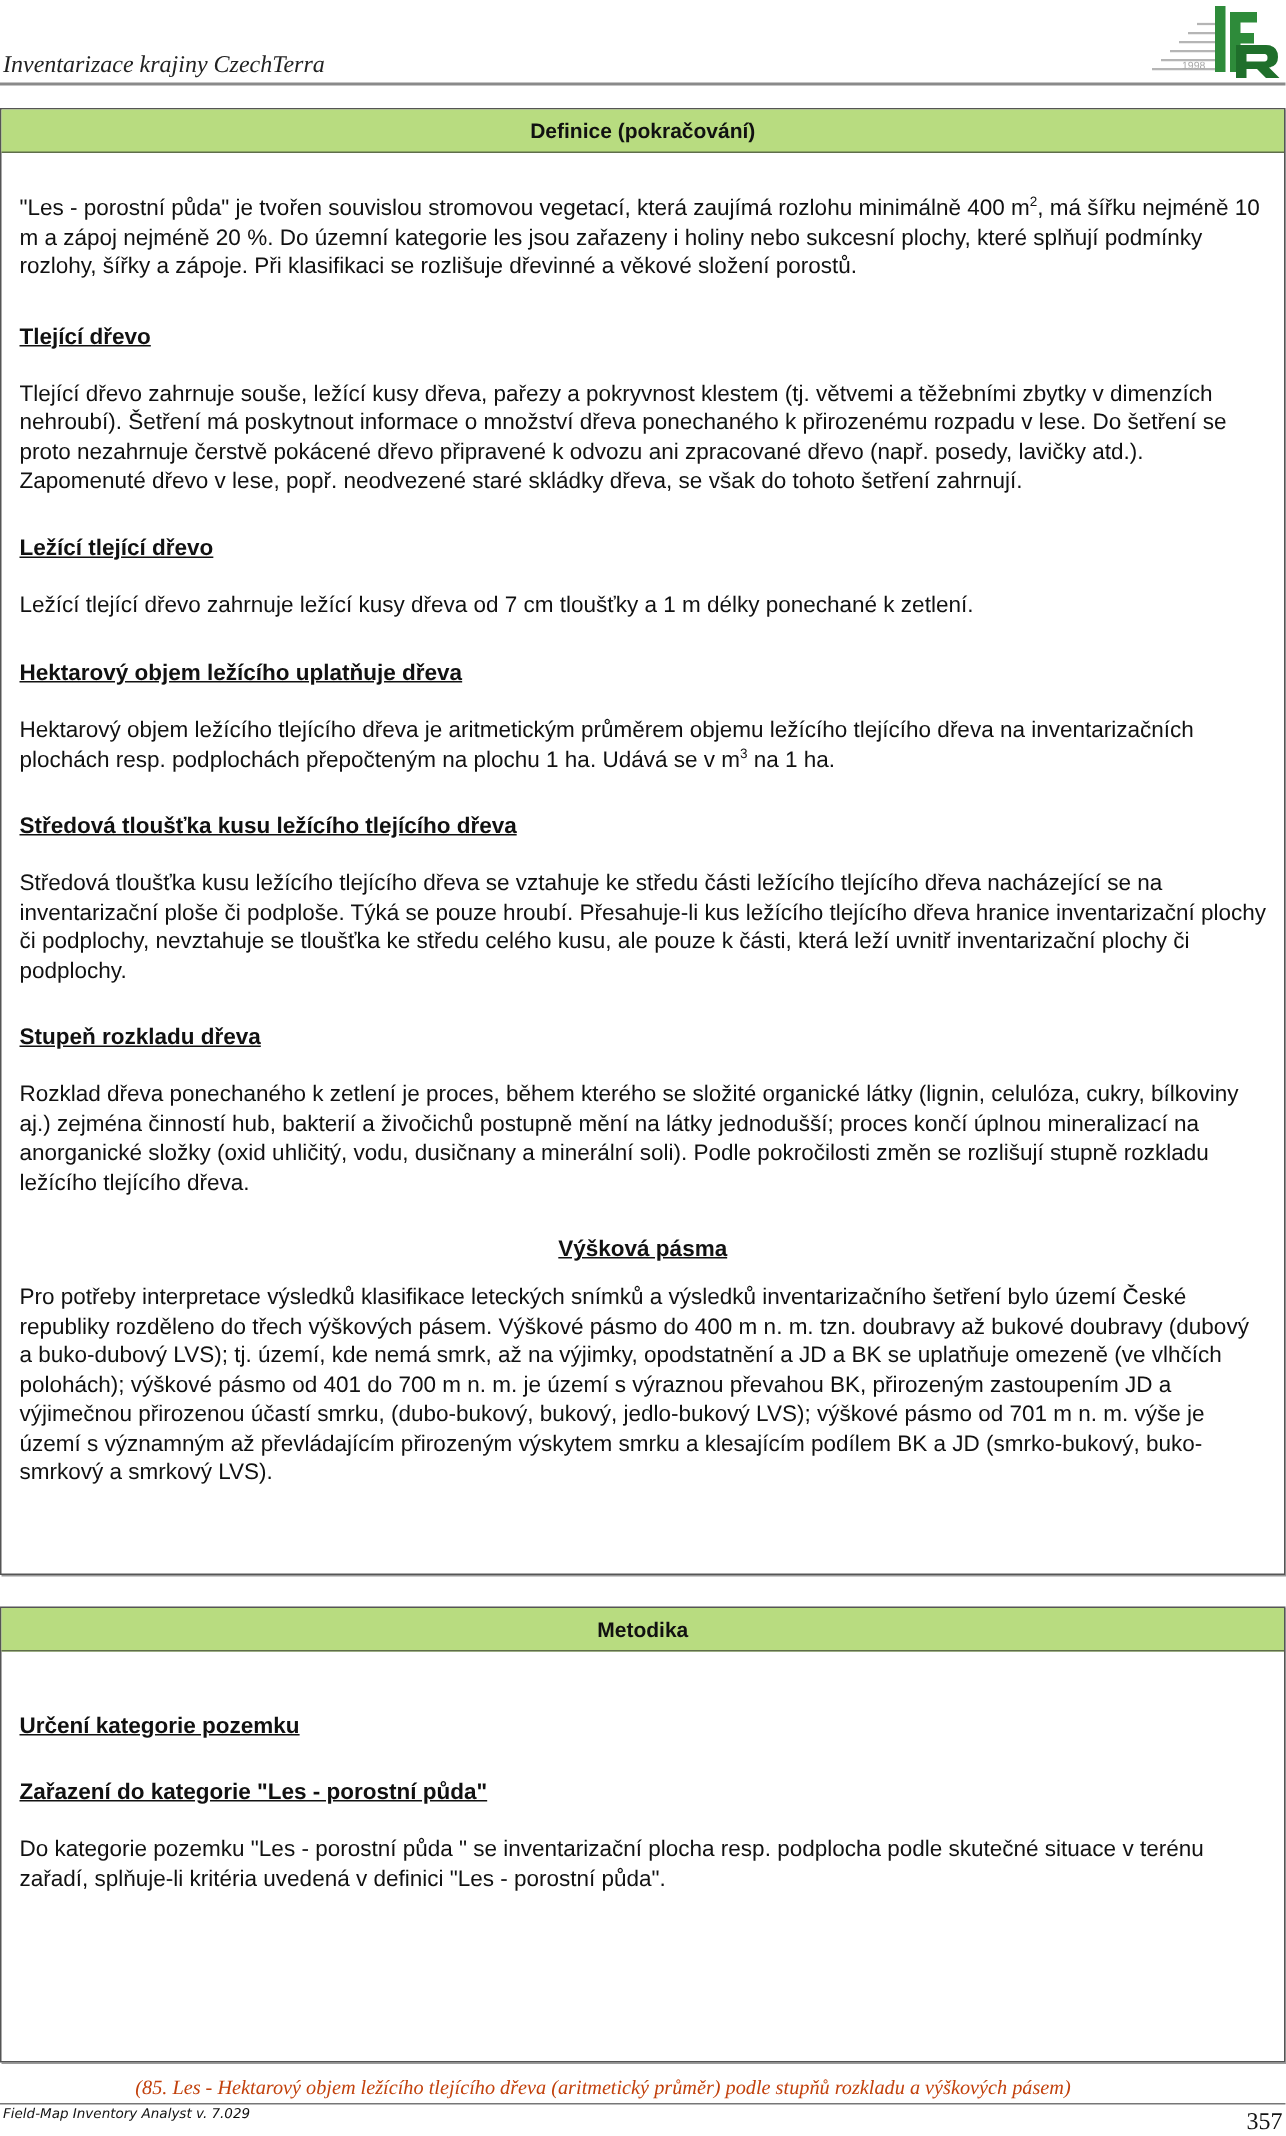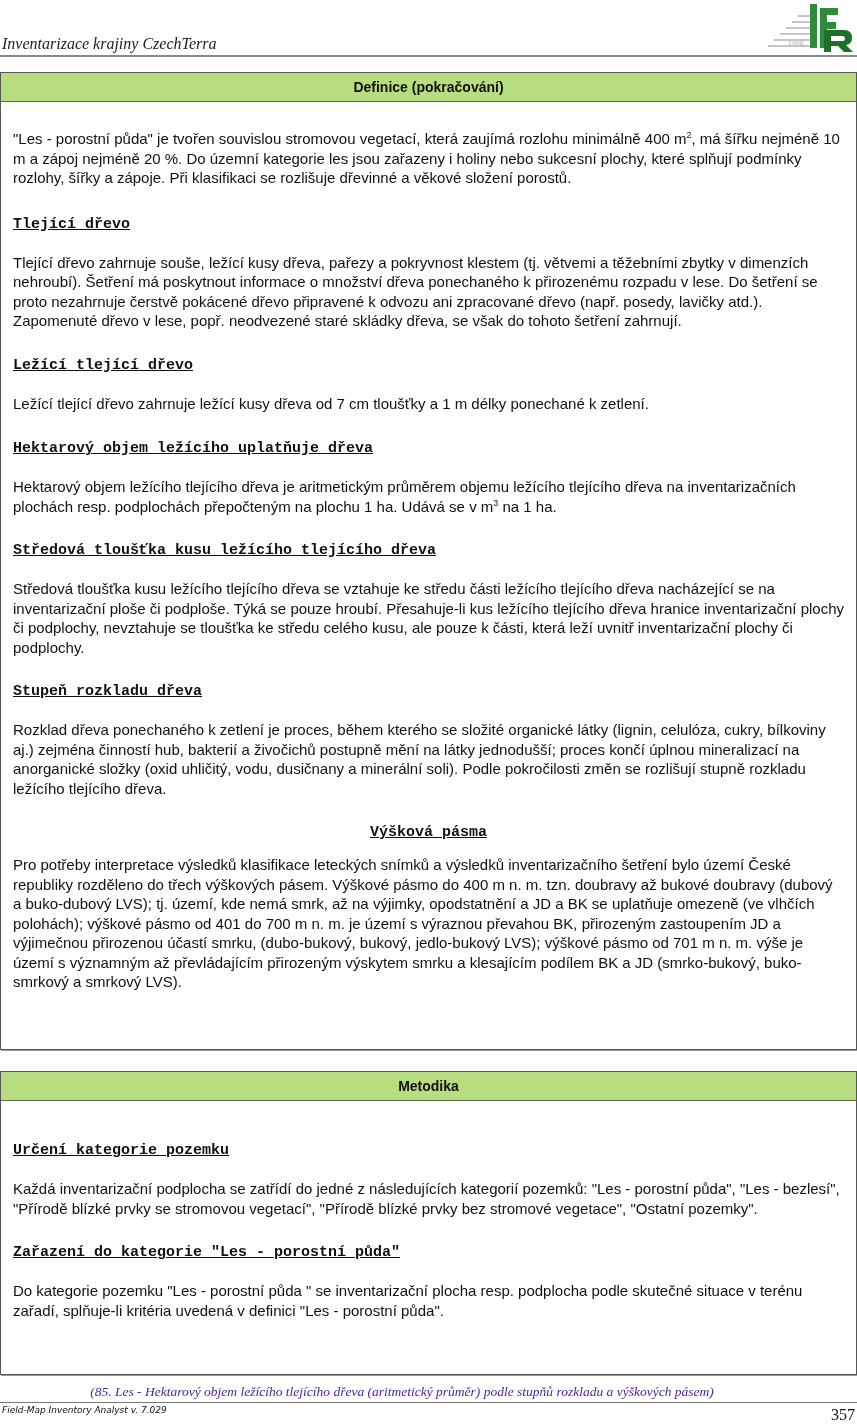--- a/index.html
+++ b/index.html
@@ -6,24 +6,24 @@
   body { width:857px; height:1424px; position:relative; overflow:hidden; font-family:"Liberation Sans", sans-serif; color:#000; }
   .page-header { position:absolute; left:0; top:0; width:762px; height:57px; }
   .doc-title { position:absolute; left:2px; top:35px; font-family:"Liberation Serif", serif; font-style:italic; font-size:16px; color:#222; }
   .header-rule { position:absolute; left:0; top:55px; width:857px; height:2px; background:#8a8a8a; }
   .logo { position:absolute; left:758px; top:2px; width:96px; height:52px; }
 
   .section { position:absolute; left:0; width:855px; border:1px solid #555; box-shadow:1px 1px 0 #999; background:#fff; }
   .section-bar { height:28px; background:#b8dc80; border-bottom:1px solid #5f6e4a; display:flex; align-items:center; justify-content:center; font-weight:bold; font-size:14px; color:#111; }
   .section-body { padding:0 12px; }
   .para { font-size:15px; line-height:19.5px; margin:0; color:#111; }
-  .subhead { font-size:15px; font-weight:bold; text-decoration:underline; margin:0; color:#111; line-height:19px;font-family:Liberation Mono, monospace; }
+  .subhead { font-size:15px; font-weight:bold; text-decoration:underline; margin:0; color:#111; line-height:19px; }
   sup { font-size:9px; line-height:0; }
 
-  .caption { position:absolute; left:0; width:804px; top:1384px; text-align:center; font-family:"Liberation Serif", serif; font-style:italic; font-size:13.5px; color:#4c1d95; }
+  .caption { position:absolute; left:0; width:804px; top:1384px; text-align:center; font-family:"Liberation Serif", serif; font-style:italic; font-size:13.5px; color:#c2410c; }
   .footer-rule { position:absolute; left:0; top:1402px; width:857px; height:1px; background:#777; }
   .footer-left { position:absolute; left:2px; top:1405px; font-family:"DejaVu Sans", sans-serif; font-style:italic; font-size:9px; color:#111;text-align:center; }
   .page-num { position:absolute; right:2px; top:1406px; font-family:"Liberation Serif", serif; font-size:16px; color:#111; }
 </style>
 </head>
 <body>
 
 <div class="page-header">
   <div class="doc-title">Inventarizace krajiny CzechTerra</div>
   <svg class="logo" viewBox="0 0 96 52">
@@ -71,21 +71,20 @@
     <p class="para" style="margin-top:13px;">Pro potřeby interpretace výsledků klasifikace leteckých snímků a výsledků inventarizačního šetření bylo území České republiky rozděleno do třech výškových pásem. Výškové pásmo do 400 m n. m. tzn. doubravy až bukové doubravy  (dubový a buko-dubový LVS); tj. území, kde nemá smrk, až na výjimky, opodstatnění a JD a BK se uplatňuje omezeně (ve vlhčích polohách); výškové pásmo od 401 do 700 m n. m. je území s výraznou převahou BK, přirozeným zastoupením JD a výjimečnou přirozenou účastí smrku, (dubo-bukový, bukový, jedlo-bukový LVS); výškové pásmo od 701 m n. m. výše je území s významným až převládajícím přirozeným výskytem smrku a klesajícím podílem BK a JD (smrko-bukový, buko-smrkový a smrkový LVS).</p>
   </div>
 </div>
 
 <div class="section" style="top:1071px; height:302px;">
   <div class="section-bar">
     <span>Metodika</span>
   </div>
   <div class="section-body">
     <p class="subhead" style="margin-top:40px;">Určení kategorie pozemku</p>
-    <p class="para" style="margin-top:19px;">Každá inventarizační podplocha se zatřídí do jedné z následujících kategorií pozemků: "Les - porostní půda", "Les - bezlesí", "Přírodě blízké prvky se stromovou vegetací", "Přírodě blízké prvky bez stromové vegetace", "Ostatní pozemky".</p>
     <p class="subhead" style="margin-top:25px;">Zařazení do kategorie "Les - porostní půda"</p>
     <p class="para" style="margin-top:19px;">Do kategorie pozemku "Les - porostní půda " se inventarizační plocha resp. podplocha podle skutečné situace v terénu zařadí, splňuje-li kritéria uvedená v definici "Les - porostní půda".</p>
   </div>
 </div>
 
 <div class="caption">(85. Les - Hektarový objem ležícího tlejícího dřeva (aritmetický průměr) podle stupňů rozkladu a výškových pásem)</div>
 <div class="footer-rule"></div>
 <div class="footer-left">Field-Map Inventory Analyst v. 7.029</div>
 <div class="page-num">357</div>
 

